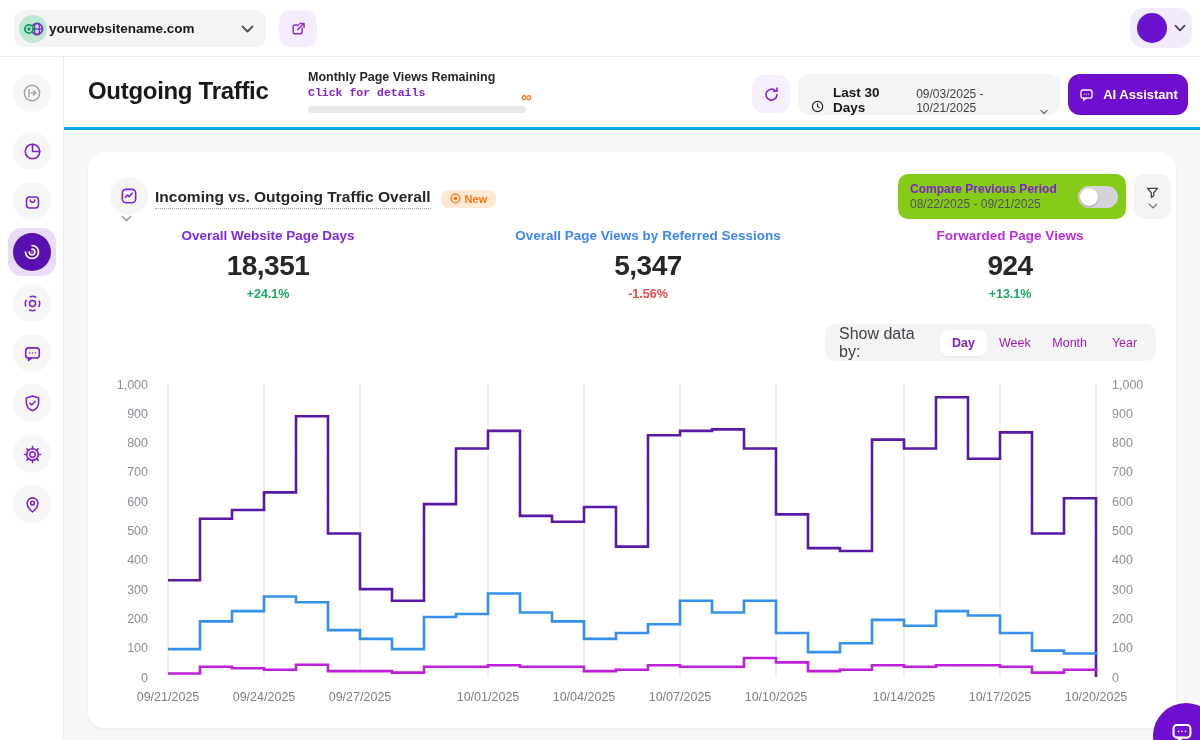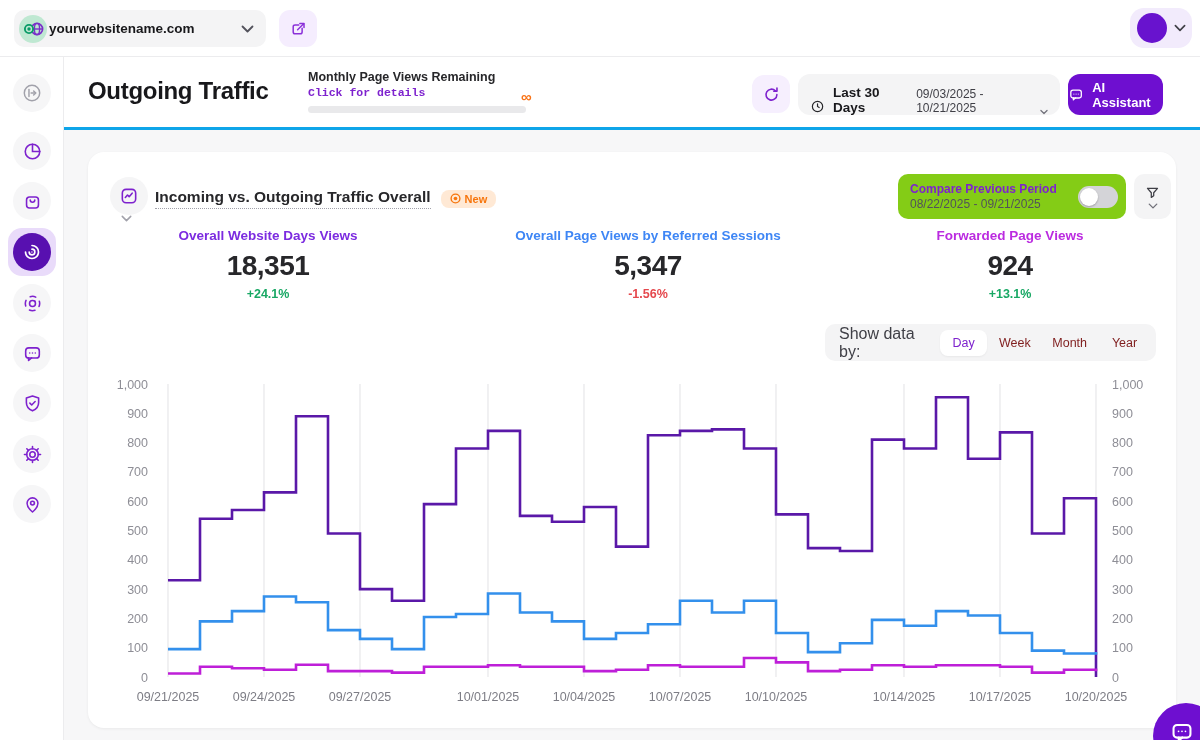--- a/index.html
+++ b/index.html
@@ -27,21 +27,21 @@
   #page-title { position:absolute; left:24px; top:20px; font-size:24px; font-weight:700; letter-spacing:-0.3px; }
   #monthly { position:absolute; left:244px; top:13px; width:240px; }
   #monthly .t { font-size:12.5px; font-weight:700; color:#27272A; }
   #monthly .link { font-size:11.5px; font-weight:700; color:#7E22CE; margin-top:2px; cursor:pointer;font-family:Liberation Mono, monospace; }
   #monthly .bar { margin-top:7px; width:218px; height:7px; border-radius:4px; background:#E9E9EB; }
   #monthly .inf { position:absolute; left:213px; top:18px; color:#F97316; font-weight:700; font-size:15px; letter-spacing:-1px; }
   #refresh-btn { position:absolute; left:688px; top:18px; width:38px; height:38px; border-radius:12px; background:#F6EFFE; display:flex; align-items:center; justify-content:center; cursor:pointer; }
   #date-pill { position:absolute; left:734px; top:17px; width:262px; height:41px; border-radius:12px; background:#F4F4F5; display:flex; align-items:flex-end; gap:8px; padding:0 12px; cursor:pointer; }
   #date-pill .lab { font-size:13.5px; font-weight:700; }
   #date-pill .rng { font-size:12px; color:#3F3F46; margin-left:2px; }
-  #ai-btn { position:absolute; left:1004px; top:17px; width:95px; height:41px; border-radius:12px; background:#6E0FD0; color:#fff; display:flex; align-items:center; justify-content:center; gap:8px; cursor:pointer; }
+  #ai-btn { position:absolute; left:1004px; top:17px; width:120px; height:41px; border-radius:12px; background:#6E0FD0; color:#fff; display:flex; align-items:center; justify-content:center; gap:8px; cursor:pointer; }
   #ai-btn .lab { font-size:13px; font-weight:700; }
 
   
   #card { position:absolute; left:88px; top:152px; width:1088px; height:576px; background:#fff; border-radius:16px; box-shadow:0 1px 3px rgba(16,16,20,0.06); z-index:2; }
   #card-icon { position:absolute; left:22px; top:25px; width:38px; height:38px; border-radius:50%; background:#F5F5F6; display:flex; align-items:center; justify-content:center; cursor:pointer; }
   #card-icon-chev { position:absolute; left:33px; top:63px; }
   #card-title-row { position:absolute; left:67px; top:36px; display:flex; align-items:center; gap:10px; }
   #card-title { font-size:15.5px; font-weight:700; color:#27272A; border-bottom:1.5px dotted #A1A1AA; padding-bottom:2px; cursor:default; }
   #new-badge { display:flex; align-items:center; gap:4px; background:#FFE9D5; color:#F7760D; border-radius:8px; padding:3px 9px; font-size:11px; font-weight:700; }
   #compare { position:absolute; left:810px; top:22px; width:228px; height:45px; background:#84cc16; border-radius:10px; display:flex; align-items:center; padding:0 8px 0 12px;gap:7px; }
@@ -51,22 +51,22 @@
   #toggle .knob { position:absolute; left:2px; top:2px; width:18px; height:18px; border-radius:50%; background:#fff; box-shadow:0 1px 2px rgba(0,0,0,.25); }
   #filter-btn { position:absolute; left:1046px; top:22px; width:37px; height:45px; background:#F4F4F5; border-radius:10px; display:flex; flex-direction:column; align-items:center; justify-content:center; gap:2px; cursor:pointer; }
 
   .stat { position:absolute; top:76px; width:300px; text-align:center; }
   .stat .lab { font-size:13.5px; font-weight:700; }
   .stat .val { font-size:28px; font-weight:700; color:#27272A; margin-top:7px; letter-spacing:-0.5px; }
   .stat .delta { font-size:12.5px; font-weight:600; margin-top:5px; }
 
   #showdata { position:absolute; left:737px; top:172px; width:331px; height:37px; background:#F4F4F5; border-radius:10px; display:flex; align-items:center; padding:0 4px 0 14px; }
   #showdata .lab { font-size:16px; color:#3F3F46; margin-right:8px; }
-  #showdata .opt { width:60px; text-align:center; font-size:12.5px; color:#7f1d1d; cursor:pointer; padding:6px 0; }
-  #showdata .opt.active { background:#fff; color:#7E22CE; font-weight:400; border-radius:8px; box-shadow:0 1px 2px rgba(0,0,0,.05); width:52px; }
+  #showdata .opt { width:60px; text-align:center; font-size:12.5px; color:#a21caf; cursor:pointer; padding:6px 0; }
+  #showdata .opt.active { background:#fff; color:#7E22CE; font-weight:700; border-radius:8px; box-shadow:0 1px 2px rgba(0,0,0,.05); width:52px; }
 
   #chart-svg { position:absolute; left:12px; top:221px; }
   #chart-svg .tick { font-family:"Liberation Sans", sans-serif; font-size:12.5px; fill:#8E8E96; }
   #chart-svg .xtick { fill:#7D7D85; }
 
   #chat-fab { position:absolute; left:1153px; top:703px; width:66px; height:66px; border-radius:50%; background:#6E0FD0; display:flex; align-items:center; justify-content:center; cursor:pointer; z-index:9; }
 </style>
 </head>
 <body>
 
@@ -239,21 +239,21 @@
   <div id="filter-btn">
     <svg width="17" height="16" viewBox="0 0 24 24" fill="none" stroke="#3F3F46" stroke-width="1.9" stroke-linecap="round" stroke-linejoin="round">
       <path d="M4.5 5h15l-5.7 6.6v4.6l-3.6 2.4v-7z"></path>
     </svg>
     <svg width="10" height="6" viewBox="0 0 13 8">
         <path d="M1.5 1.5l5 5 5-5" fill="none" stroke="#71717A" stroke-width="1.8" stroke-linecap="round" stroke-linejoin="round"></path>
       </svg>
   </div>
 
   <div class="stat" style="left:30px">
-    <div class="lab" style="color: rgb(124, 43, 224);">Overall Website Days Views</div>
+    <div class="lab" style="color: rgb(124, 43, 224);">Overall Website Page Days</div>
     <div class="val">18,351</div>
     <div class="delta" style="color: rgb(24, 168, 100);">+24.1%</div>
   </div>
   <div class="stat" style="left:410px">
     <div class="lab" style="color: rgb(62, 134, 245);">Overall Page Views by Referred Sessions</div>
     <div class="val">5,347</div>
     <div class="delta" style="color: rgb(229, 72, 77);">-1.56%</div>
   </div>
   <div class="stat" style="left:772px">
     <div class="lab" style="color: rgb(187, 43, 224);">Forwarded Page Views</div>

